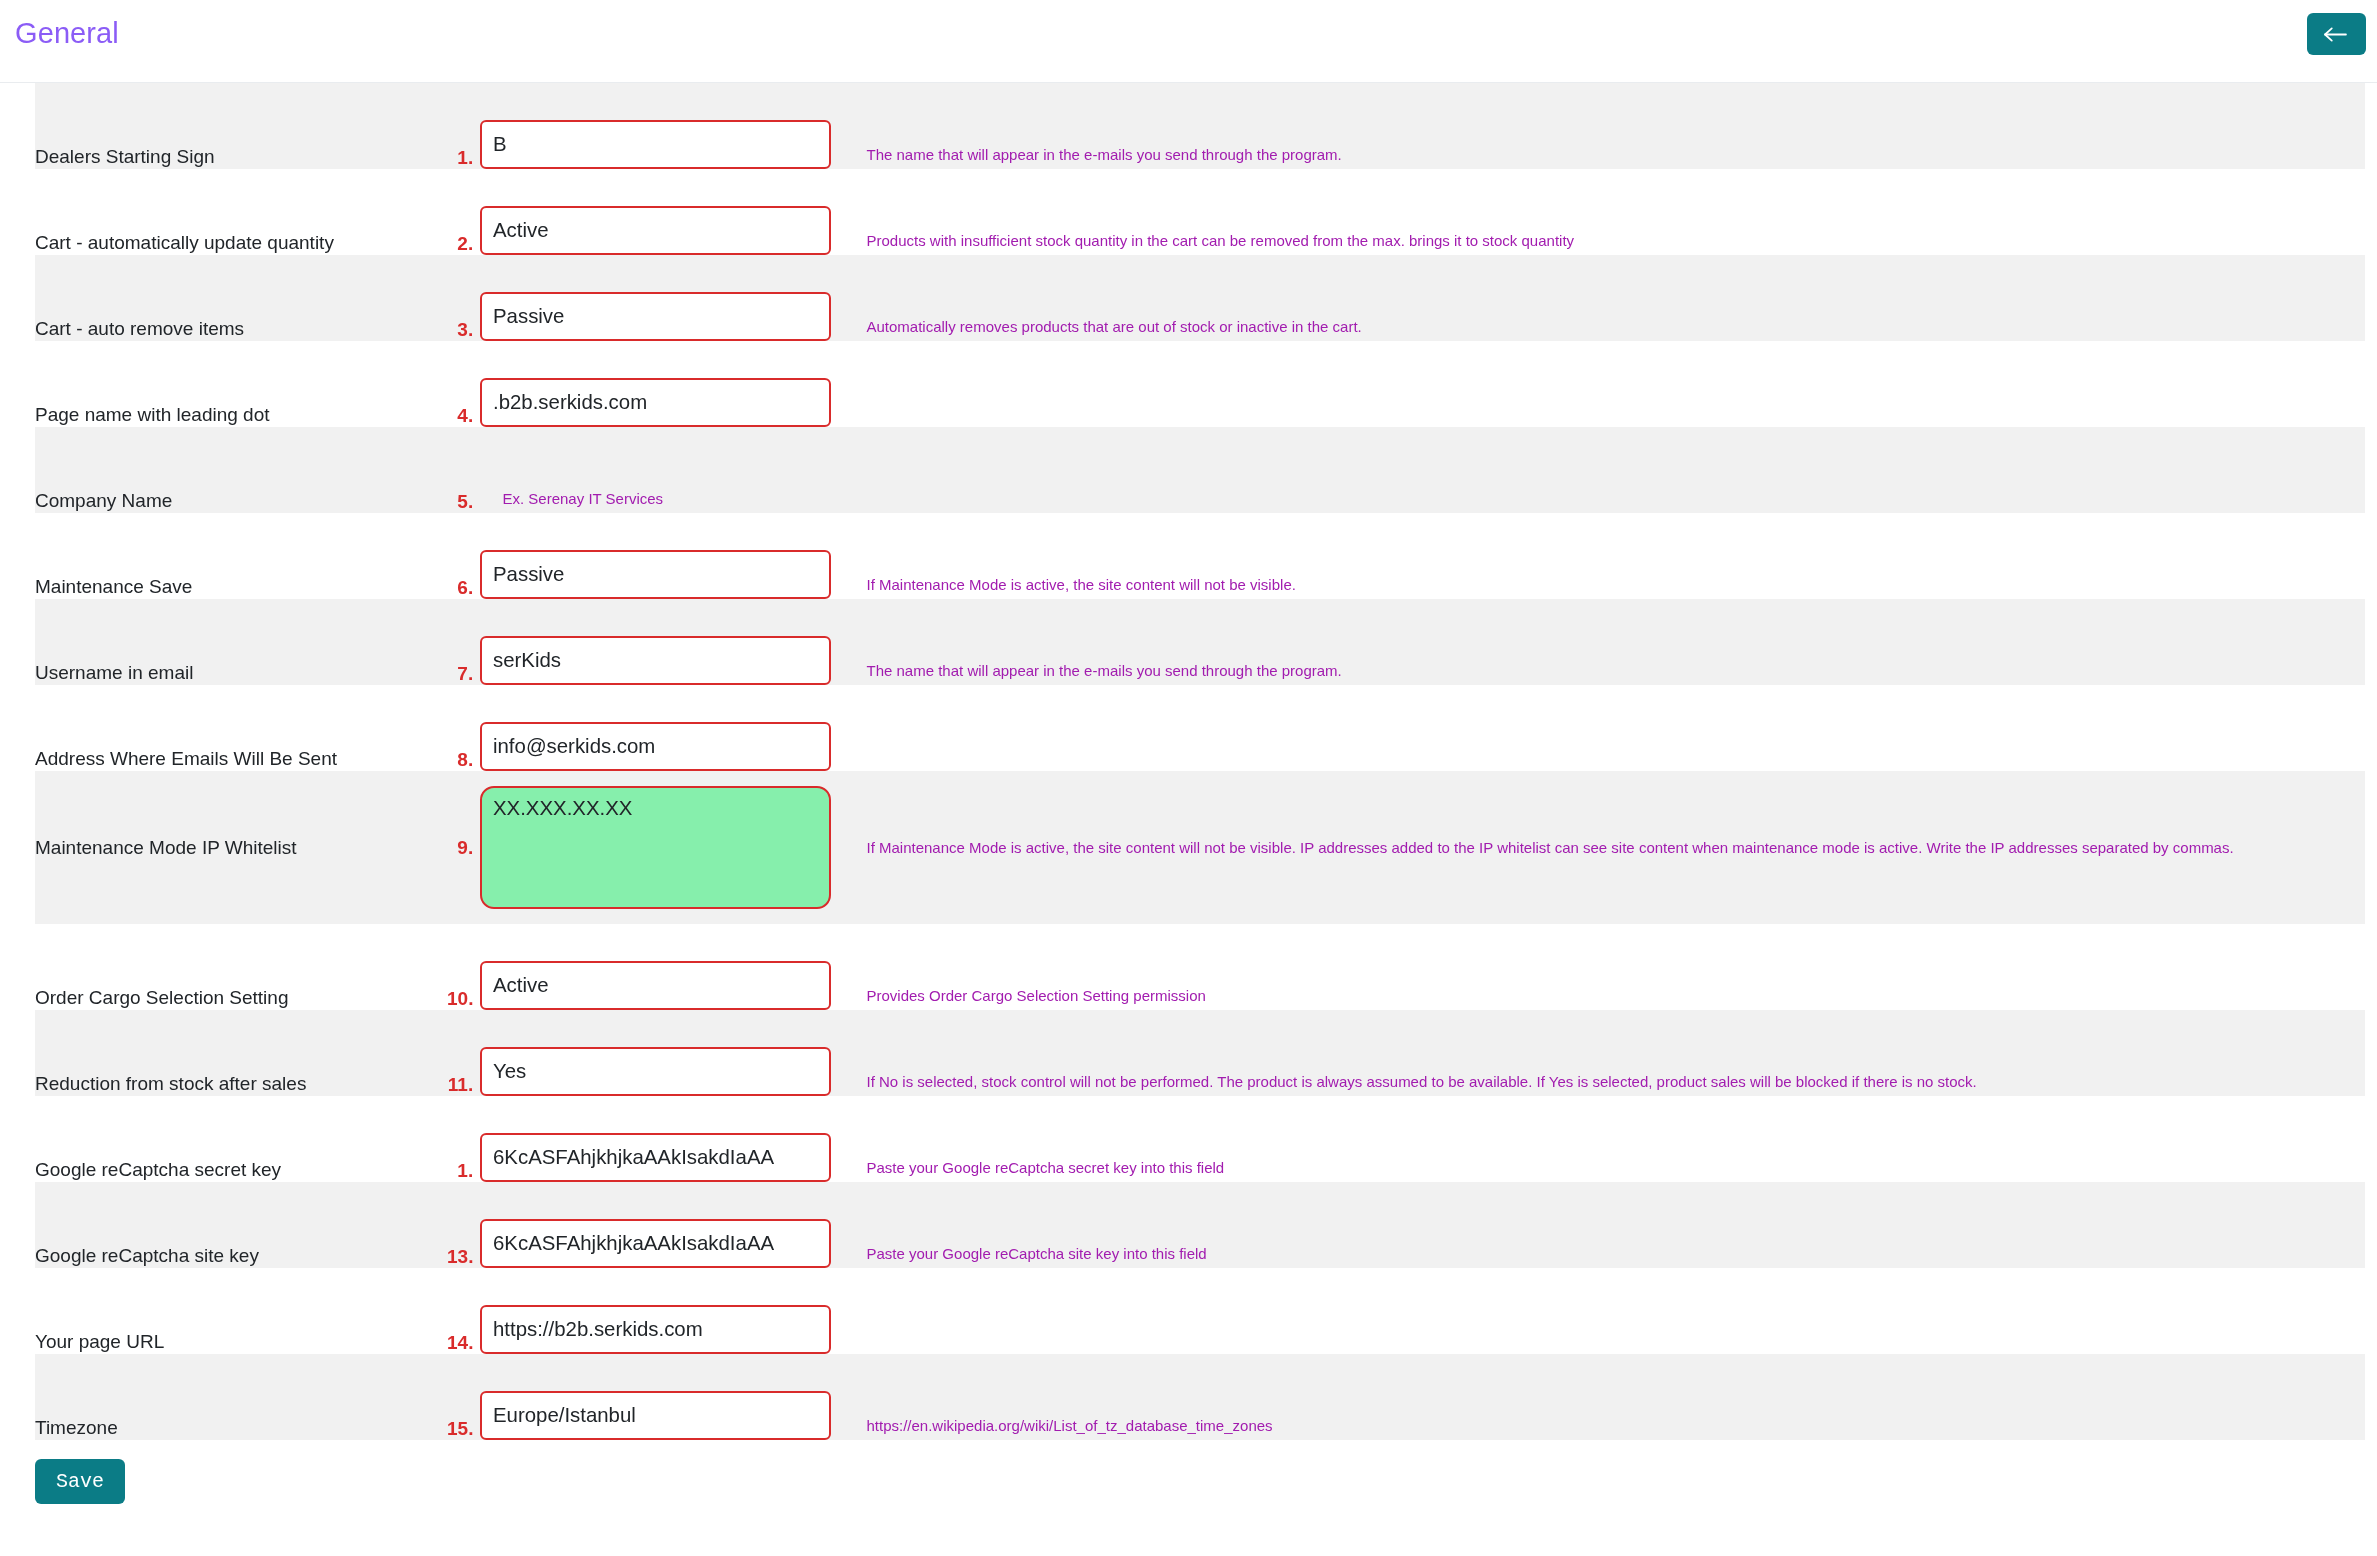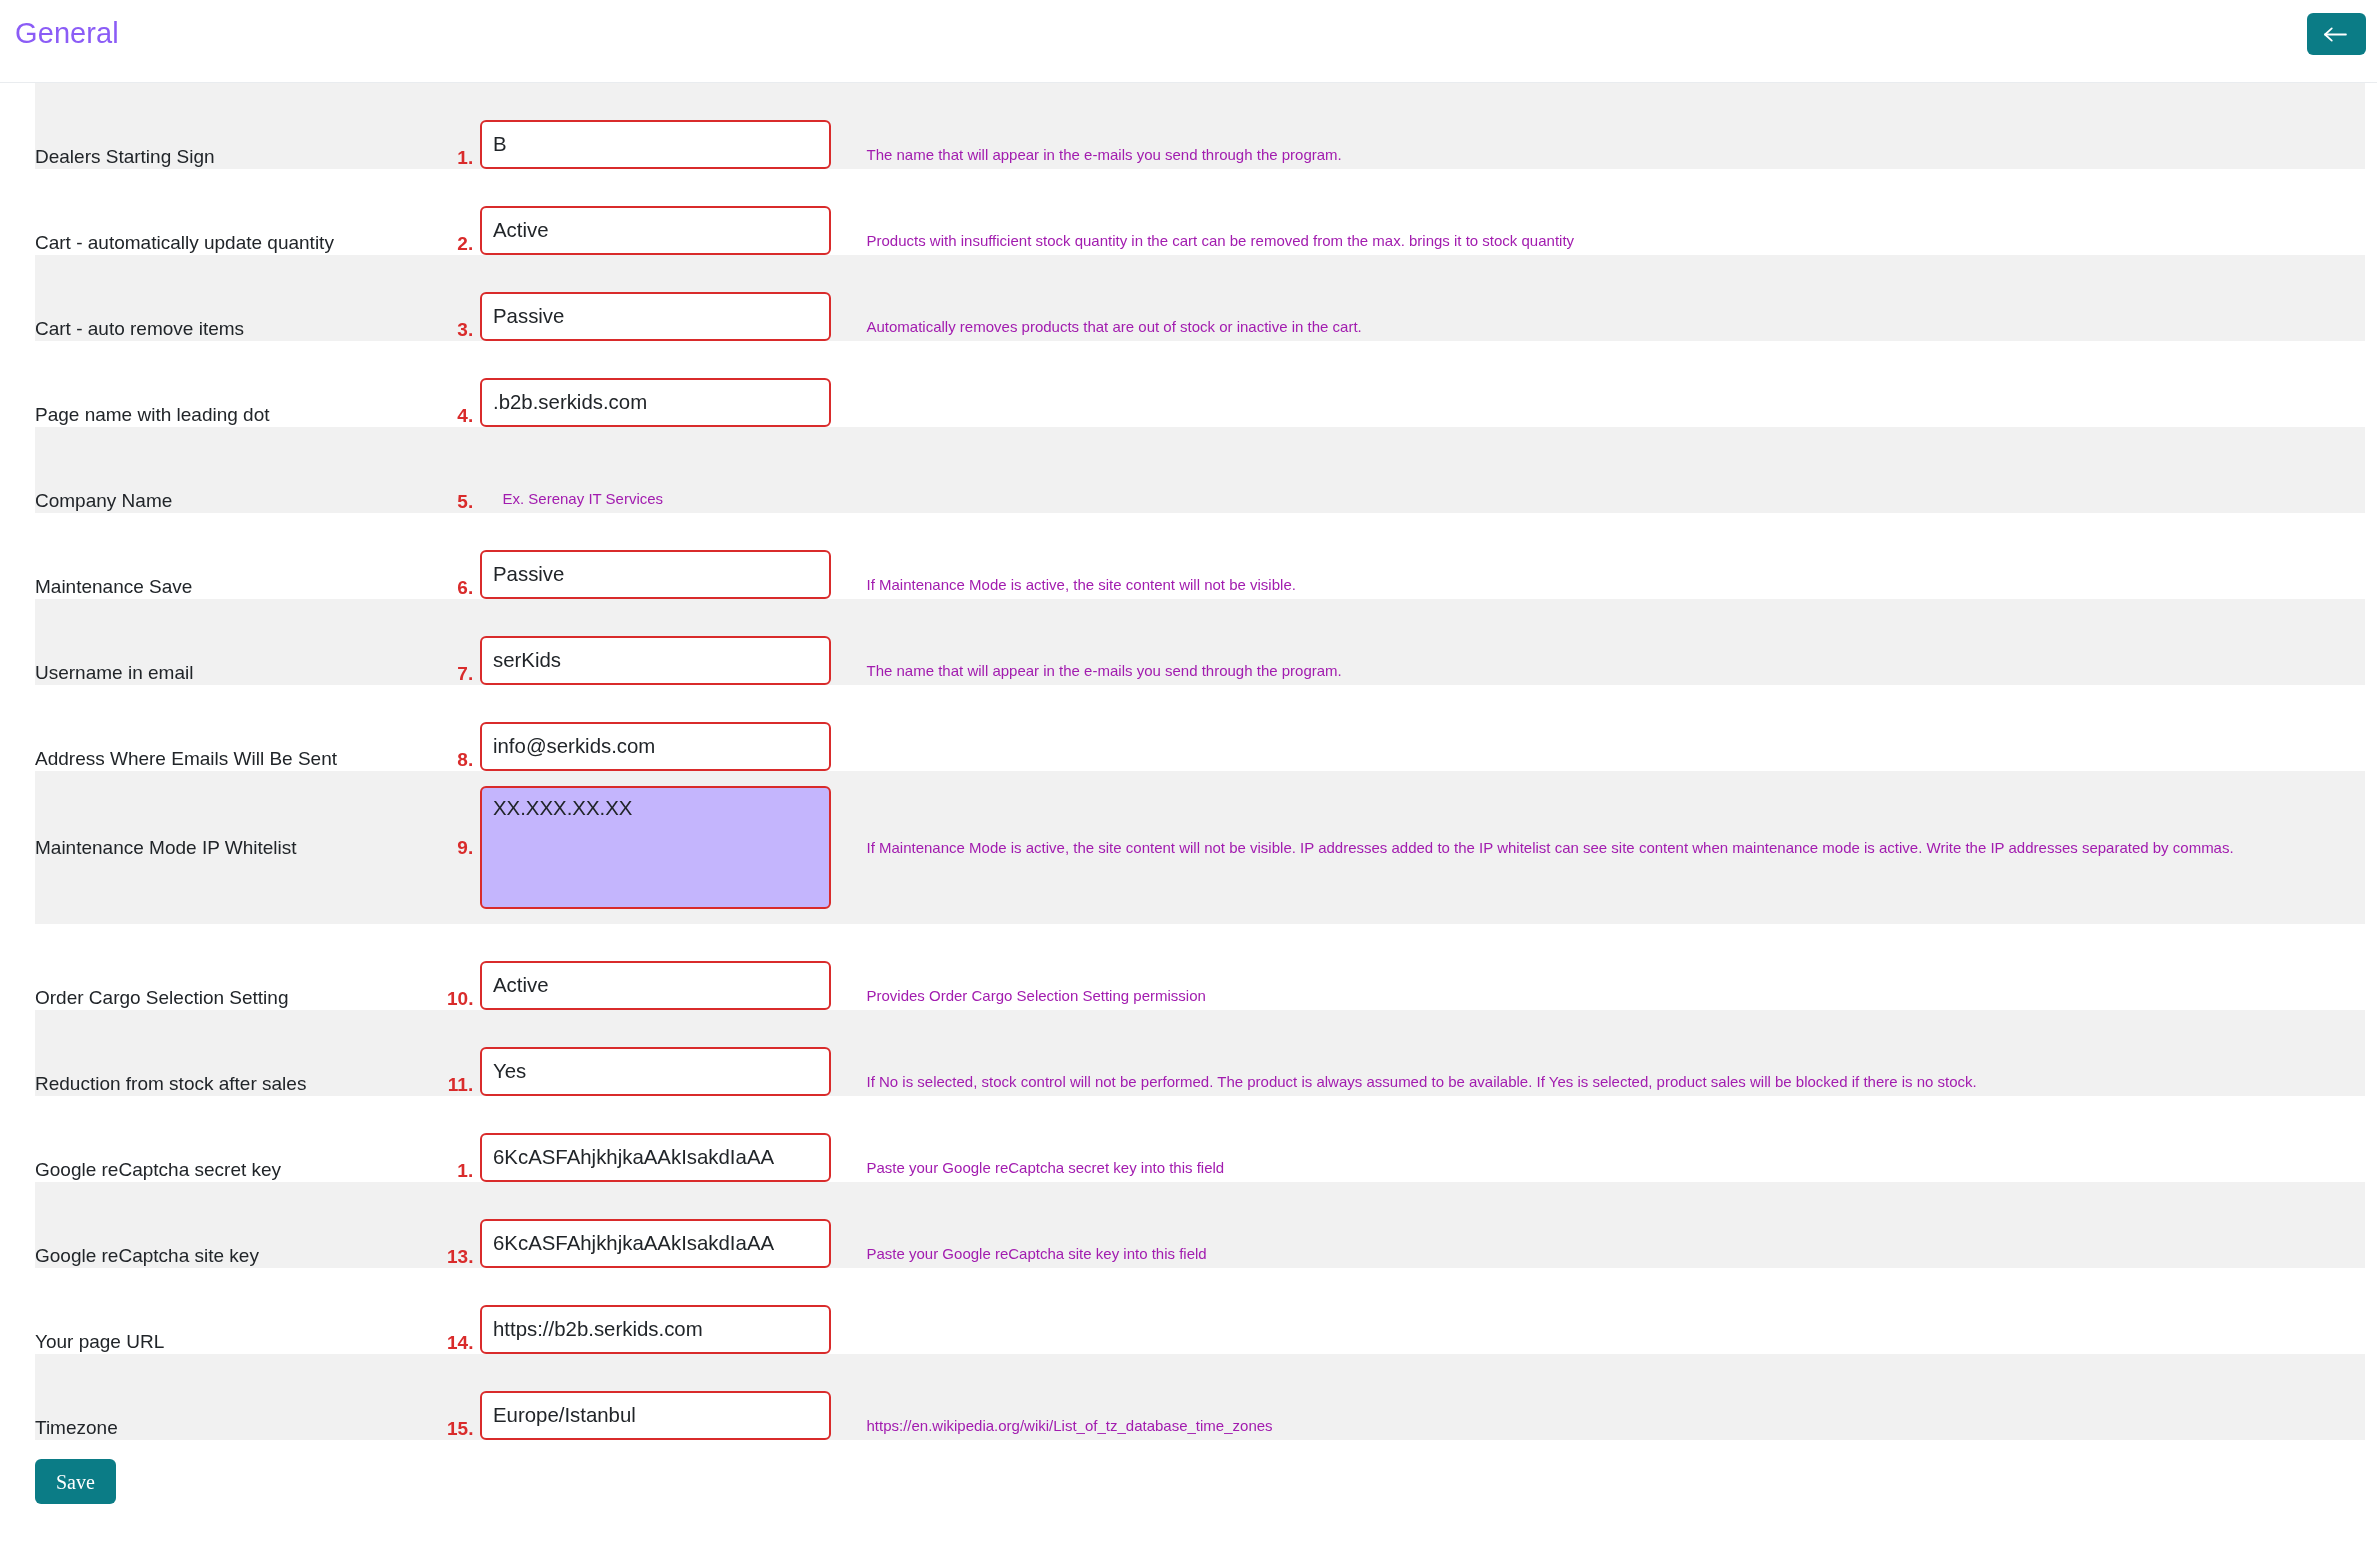--- a/index.html
+++ b/index.html
@@ -117,22 +117,22 @@
     color: #212529;
     padding: 0 11px;
     outline: none;
   }
   .field-textarea {
     display: block;
     width: 351px;
     height: 123px;
     box-sizing: border-box;
     border: 2.7px solid #d92b2b;
-    border-radius: 6px;
-    background: #c4b5fd;
+    border-radius: 14px;
+    background: #86efac;
     font-family: "Liberation Sans", sans-serif;
     font-size: 20.4px;
     color: #212529;
     padding: 8.2px 11px;
     outline: none;
     resize: none;
     line-height: 1.25;
   }
   .desc-cell {
     flex: 1 1 auto;
@@ -150,21 +150,21 @@
   
   .footer-bar {
     padding: 19px 0 0 35px;
   }
   .save-button {
     display: inline-block;
     background: #0b7c86;
     color: #ffffff;
     border: none;
     border-radius: 6.1px;
-    font-family: Liberation Serif, serif;
+    font-family: Liberation Mono, monospace;
     font-size: 20px;
     padding: 11.6px 21px;
     cursor: pointer;
     line-height: 1.1;
   }
 </style>
 </head>
 <body>
 
 <div class="page-header">

